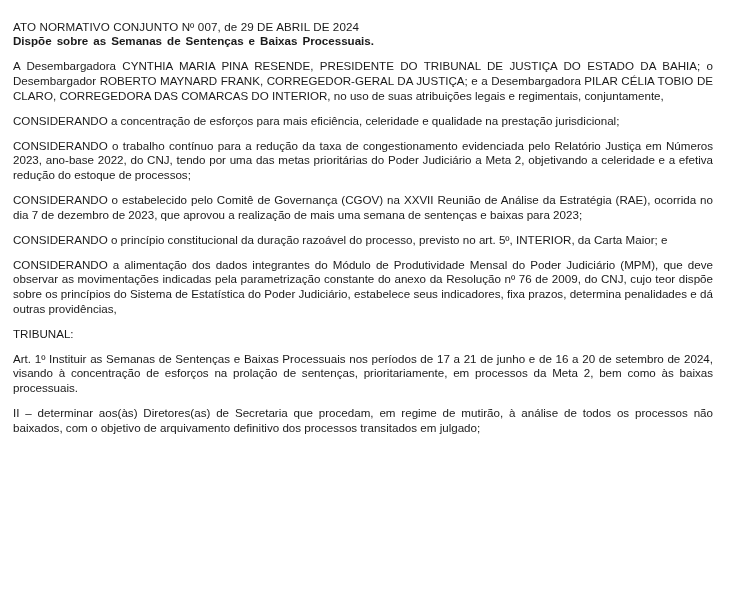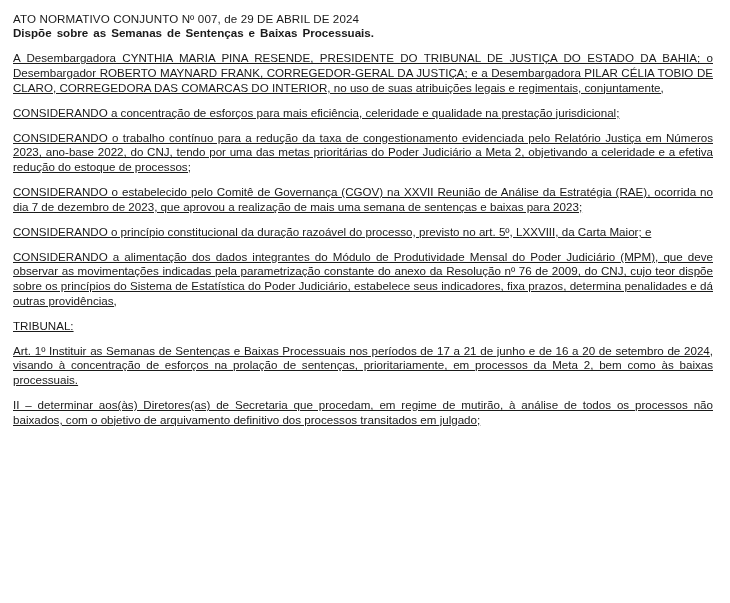--- a/index.html
+++ b/index.html
@@ -13,21 +13,21 @@
     height: 603px;
     overflow: hidden;
     font-family: "Liberation Sans", sans-serif;
     color: #1a1a1a;
   }
 
   #document-page {
     box-sizing: border-box;
     width: 730px;
     height: 495px;
-    padding: 12px 17px 0 13px;
+    padding: 20px 17px 0 13px;
     background: #ffffff;
   }
 
   
   .doc-heading {
     margin: 0 0 11px 0;
   }
   .doc-title {
     font-size: 11.6px;
     line-height: 14.2px;
@@ -52,21 +52,21 @@
     line-height: 14.6px;
     text-align: justify;
     text-justify: inter-word;
     margin: 0 0 10.5px 0;
     hyphens: none;
   }
   .para:last-child {
     margin-bottom: 0;
   }
   
-  .para { text-align-last: left; text-decoration: underline; }
+  .para { text-align-last: left; }
 
   
   .para.single {
     text-align: right;
   }
 </style>
 </head>
 <body>
 
 <div id="document-page">
@@ -78,21 +78,21 @@
 
   <p class="para">A Desembargadora CYNTHIA MARIA PINA RESENDE, PRESIDENTE DO TRIBUNAL DE JUSTIÇA DO ESTADO DA BAHIA; o Desembargador ROBERTO MAYNARD FRANK, CORREGEDOR-GERAL DA JUSTIÇA; e a Desembargadora PILAR CÉLIA TOBIO DE CLARO, CORREGEDORA DAS COMARCAS DO INTERIOR, no uso de suas atribuições legais e regimentais, conjuntamente,</p>
 
 
   <p class="para single">CONSIDERANDO a concentração de esforços para mais eficiência, celeridade e qualidade na prestação jurisdicional;</p>
 
   <p class="para">CONSIDERANDO o trabalho contínuo para a redução da taxa de congestionamento evidenciada pelo Relatório Justiça em Números 2023, ano-base 2022, do CNJ, tendo por uma das metas prioritárias do Poder Judiciário a Meta 2, objetivando a celeridade e a efetiva redução do estoque de processos;</p>
 
   <p class="para">CONSIDERANDO o estabelecido pelo Comitê de Governança (CGOV) na XXVII Reunião de Análise da Estratégia (RAE), ocorrida no dia 7 de dezembro de 2023, que aprovou a realização de mais uma semana de sentenças e baixas para 2023;</p>
 
-  <p class="para single">CONSIDERANDO o princípio constitucional da duração razoável do processo, previsto no art. 5º, LXXVIII, da Carta Maior; e</p>
+  <p class="para single">CONSIDERANDO o princípio constitucional da duração razoável do processo, previsto no art. 5º, INTERIOR, da Carta Maior; e</p>
 
   <p class="para">CONSIDERANDO a alimentação dos dados integrantes do Módulo de Produtividade Mensal do Poder Judiciário (MPM), que deve observar as movimentações indicadas pela parametrização constante do anexo da Resolução nº 76 de 2009, do CNJ, cujo teor dispõe sobre os princípios do Sistema de Estatística do Poder Judiciário, estabelece seus indicadores, fixa prazos, determina penalidades e dá outras providências,</p>
 
   <p class="para single">TRIBUNAL:</p>
 
   <p class="para">Art. 1º Instituir as Semanas de Sentenças e Baixas Processuais nos períodos de 17 a 21 de junho e de 16 a 20 de setembro de 2024, visando à concentração de esforços na prolação de sentenças, prioritariamente, em processos da Meta 2, bem como às baixas processuais.</p>
 
 
 
   <p class="para">II – determinar aos(às) Diretores(as) de Secretaria que procedam, em regime de mutirão, à análise de todos os processos não baixados, com o objetivo de arquivamento definitivo dos processos transitados em julgado;</p>

